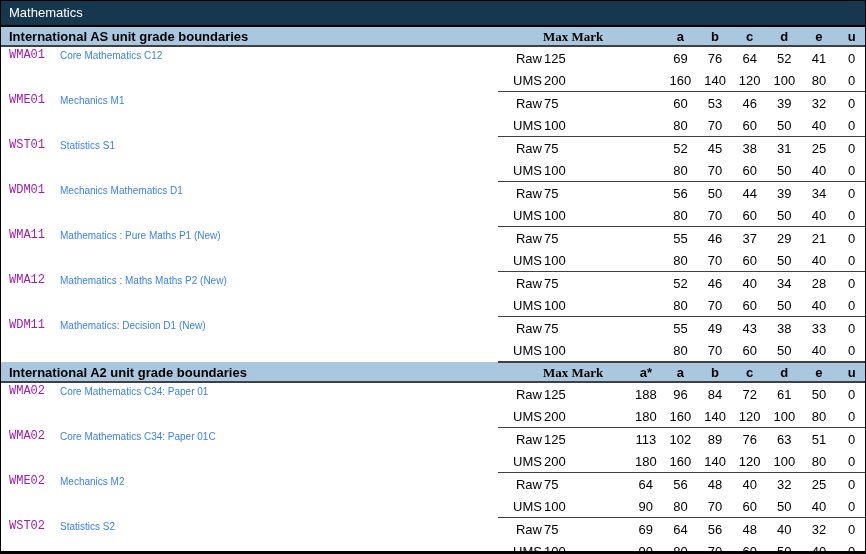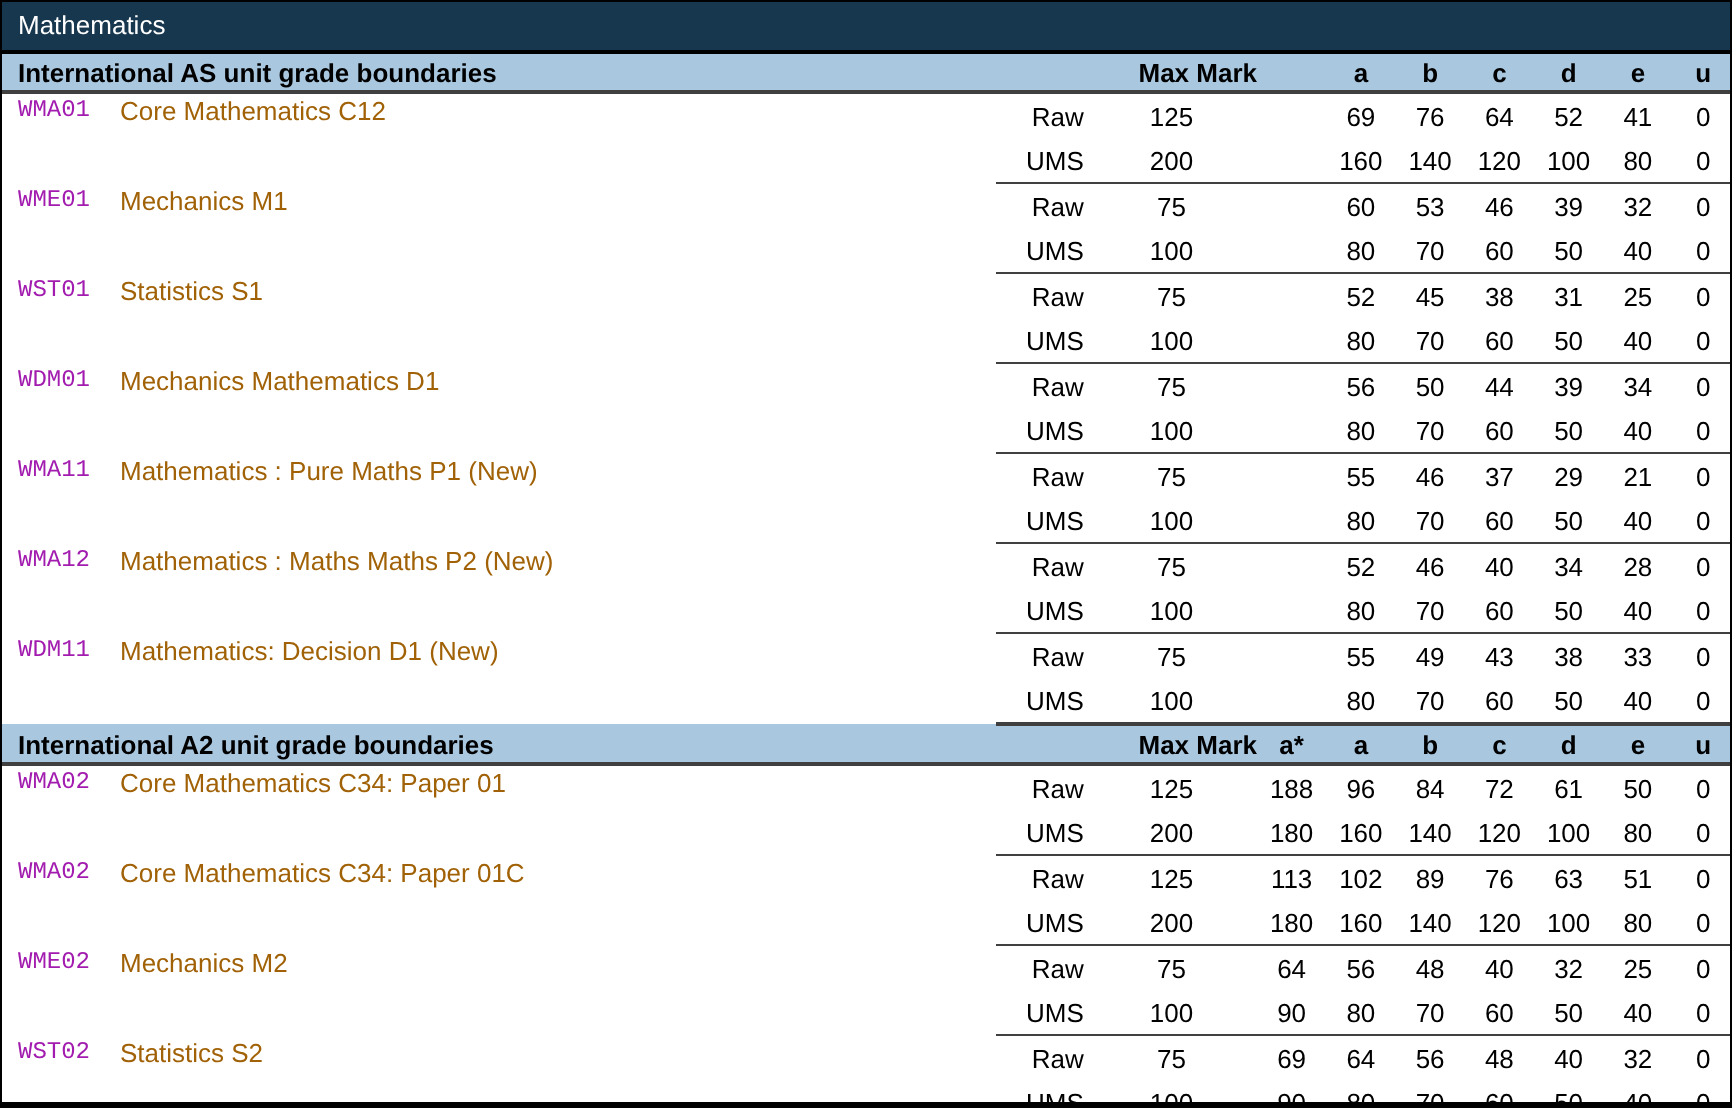--- a/index.html
+++ b/index.html
@@ -56,49 +56,49 @@
     background: #a9c8e0;
     color: #000000;
     font-weight: bold;
     font-size: 13px;
     height: 17px;
     line-height: 14px;
     padding: 1px 0 0 0;
     border-bottom: 2px solid #404040;
   }
   tr.section-bar td.sec-name { padding-left: 8px; text-align: left; }
-  tr.section-bar td.sec-max  { text-align: right; }
+  tr.section-bar td.sec-max  { text-align: left; font-family: Liberation Serif, serif; }
   tr.section-bar td.sec-gr   { text-align: center; }
 
   
   td.code {
     font-size: 12px;
     padding-left: 8px;
     vertical-align: top;
     white-space: nowrap;
     color: #a21caf;
     font-family: Liberation Mono, monospace;
   }
   td.title {
-    font-size: 13px;
+    font-size: 10px;
     padding-left: 4px;
     vertical-align: top;
     white-space: nowrap;
-    color: #a16207;
+    color: #3b82f6;
   }
   td.scale {
     font-size: 13px;
     text-align: right;
     padding-left: 10px;
     white-space: nowrap;
     color: #000;
   }
   td.maxmark {
     font-size: 13px;
-    text-align: center;
+    text-align: left;
     color: #000;
   }
   td.val {
     font-size: 13px;
     text-align: center;
     color: #000;
   }
   td.blank { }
 
   tr.r-raw td { height: 20px; line-height: 15px; padding-top: 1px; }

